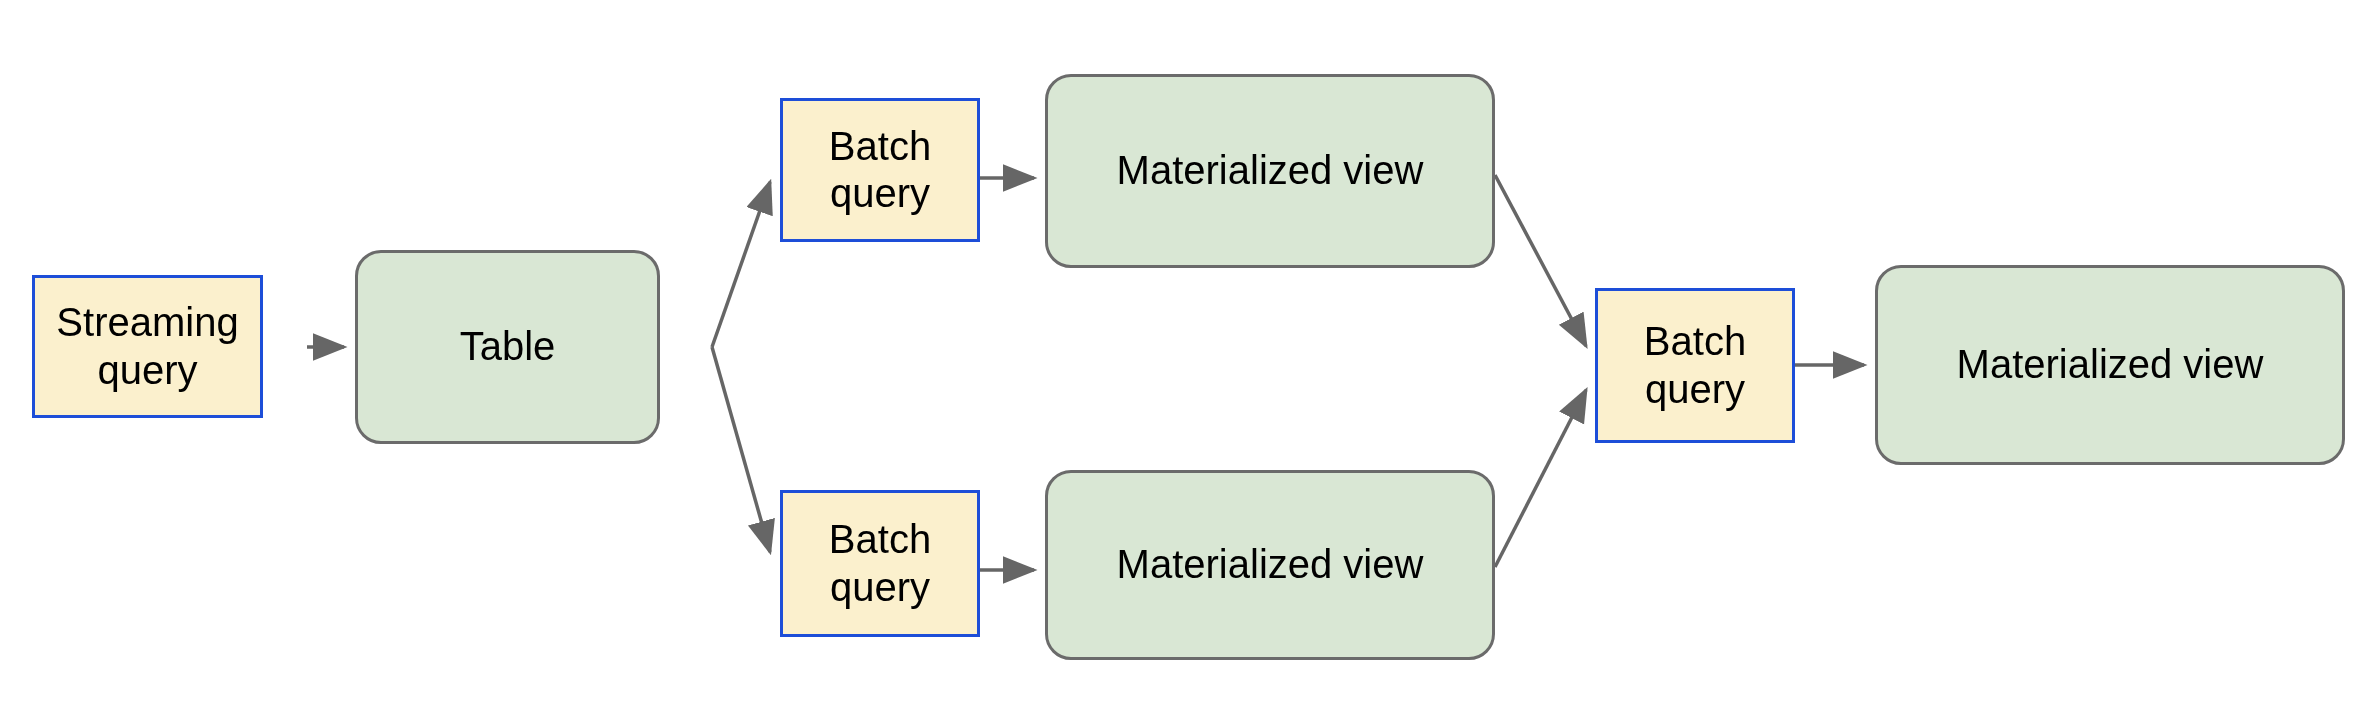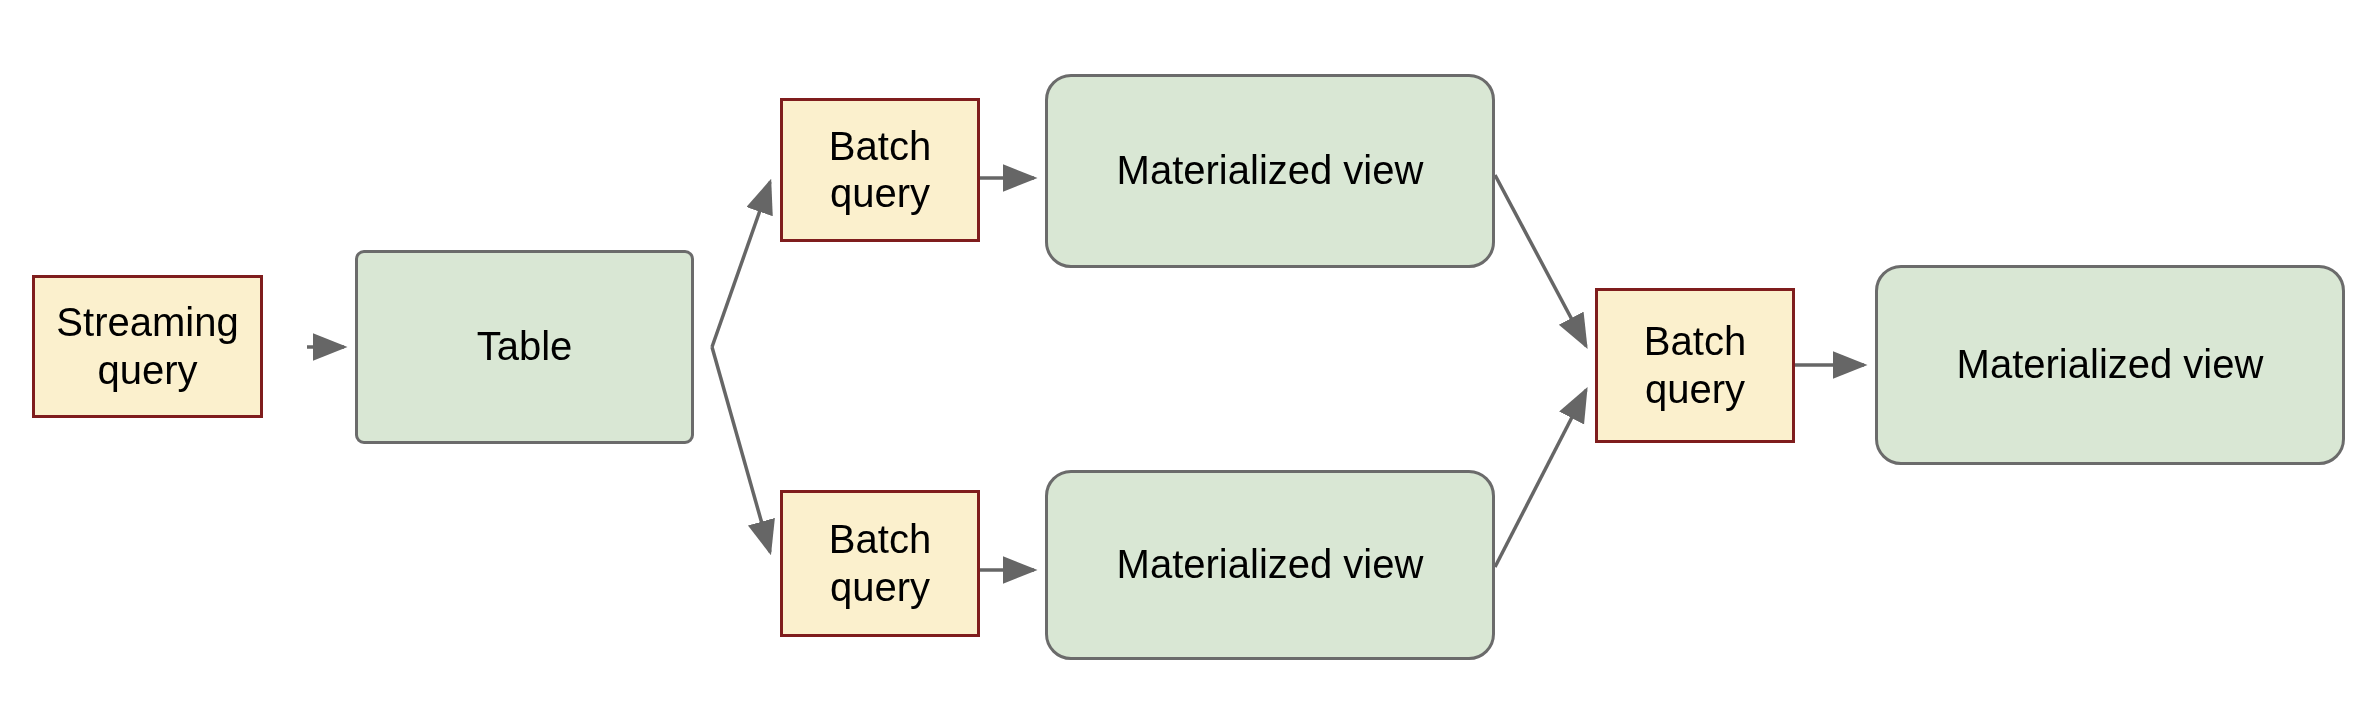--- a/index.html
+++ b/index.html
@@ -33,32 +33,32 @@
     align-items: center;
     justify-content: center;
     text-align: center;
     color: #000000;
     line-height: 1.18;
     white-space: pre-line;
     z-index: 2;
   }
   .node-query {
     background: #fbf0cd;
-    border: 3px solid #7f1d1d;
+    border: 3px solid #1d4ed8;
     border-radius: 0;
     font-size: 40px;
   }
   .node-store {
     background: #d9e7d4;
     border: 3px solid #6b6b6b;
     border-radius: 26px;
     font-size: 40px;
   }
   .n-streaming-query { left: 32px;   top: 275px; width: 231px; height: 143px; }
-  .n-table           { left: 355px;  top: 250px; width: 339px; height: 194px; border-radius: 9px; }
+  .n-table           { left: 355px;  top: 250px; width: 305px; height: 194px; }
   .n-batch-top       { left: 780px;  top: 98px;  width: 200px; height: 144px; }
   .n-mv-top          { left: 1045px; top: 74px;  width: 450px; height: 194px; }
   .n-batch-bottom    { left: 780px;  top: 490px; width: 200px; height: 147px; }
   .n-mv-bottom       { left: 1045px; top: 470px; width: 450px; height: 190px; }
   .n-batch-merge     { left: 1595px; top: 288px; width: 200px; height: 155px; }
   .n-mv-final        { left: 1875px; top: 265px; width: 470px; height: 200px; }
 </style>
 </head>
 <body>
 

